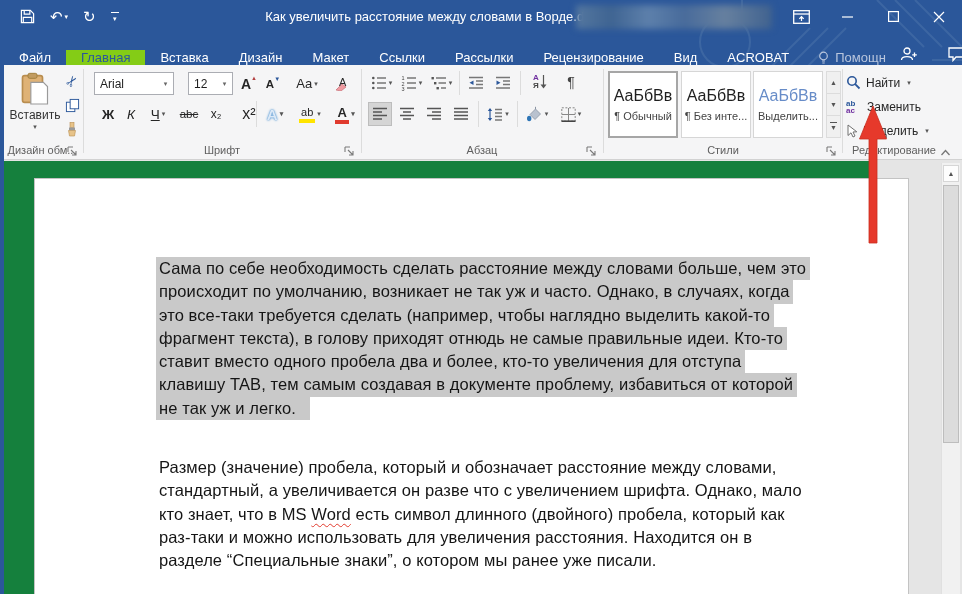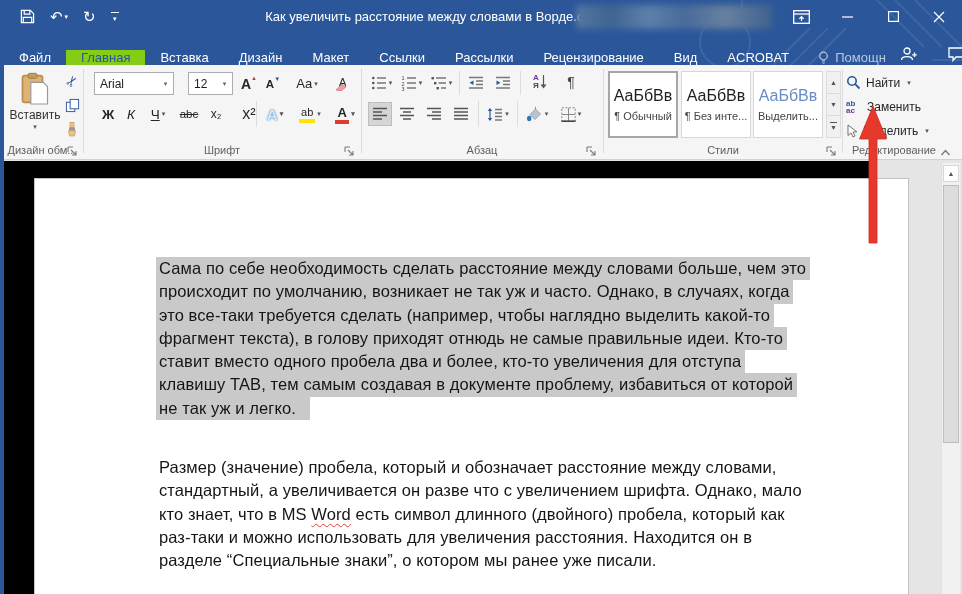--- a/index.html
+++ b/index.html
@@ -71,21 +71,21 @@
   .sgbtn:last-child { border-bottom:none; }
   .sgbar { width:7px; height:1.5px; background:#555; margin-bottom:1px; }
 
   
   .editrow { position:absolute; left:842px; height:21px; display:flex; align-items:center; gap:5px;
              font-size:12px; color:#262626; white-space:nowrap; }
   .repico { display:flex; flex-direction:column; line-height:7px; font-size:8px; font-weight:bold; width:16px; }
   .repico .t { color:#2b579a; } .repico .b { color:#7030a0; }
 
   
-  .docarea { position:absolute; left:4px; top:161px; width:869px; height:433px; background:#000000; z-index:2; }
+  .docarea { position:absolute; left:4px; top:161px; width:869px; height:433px; background:#15803d; z-index:2; }
   .page { position:absolute; left:30px; top:17px; width:875px; height:416px; background:#fff;
           border:1px solid #c3c3c3; border-bottom:none; }
   .ptext { position:absolute; left:124px; font-size:16.5px; color:#151515; letter-spacing:0.1px; }
   .pline { height:23.3px; line-height:23.3px; white-space:nowrap; }
   .hl { background:#c9c9c9; display:inline-block; height:23.3px; line-height:23.3px;
         padding:0 4px 0 3px; margin-left:-3px; }
   .hl.last { padding-right:14px; }
   .sp { text-decoration:underline; text-decoration-style:wavy; text-decoration-color:#e23b2e;
         text-decoration-thickness:1px; text-underline-offset:3px; }
 

